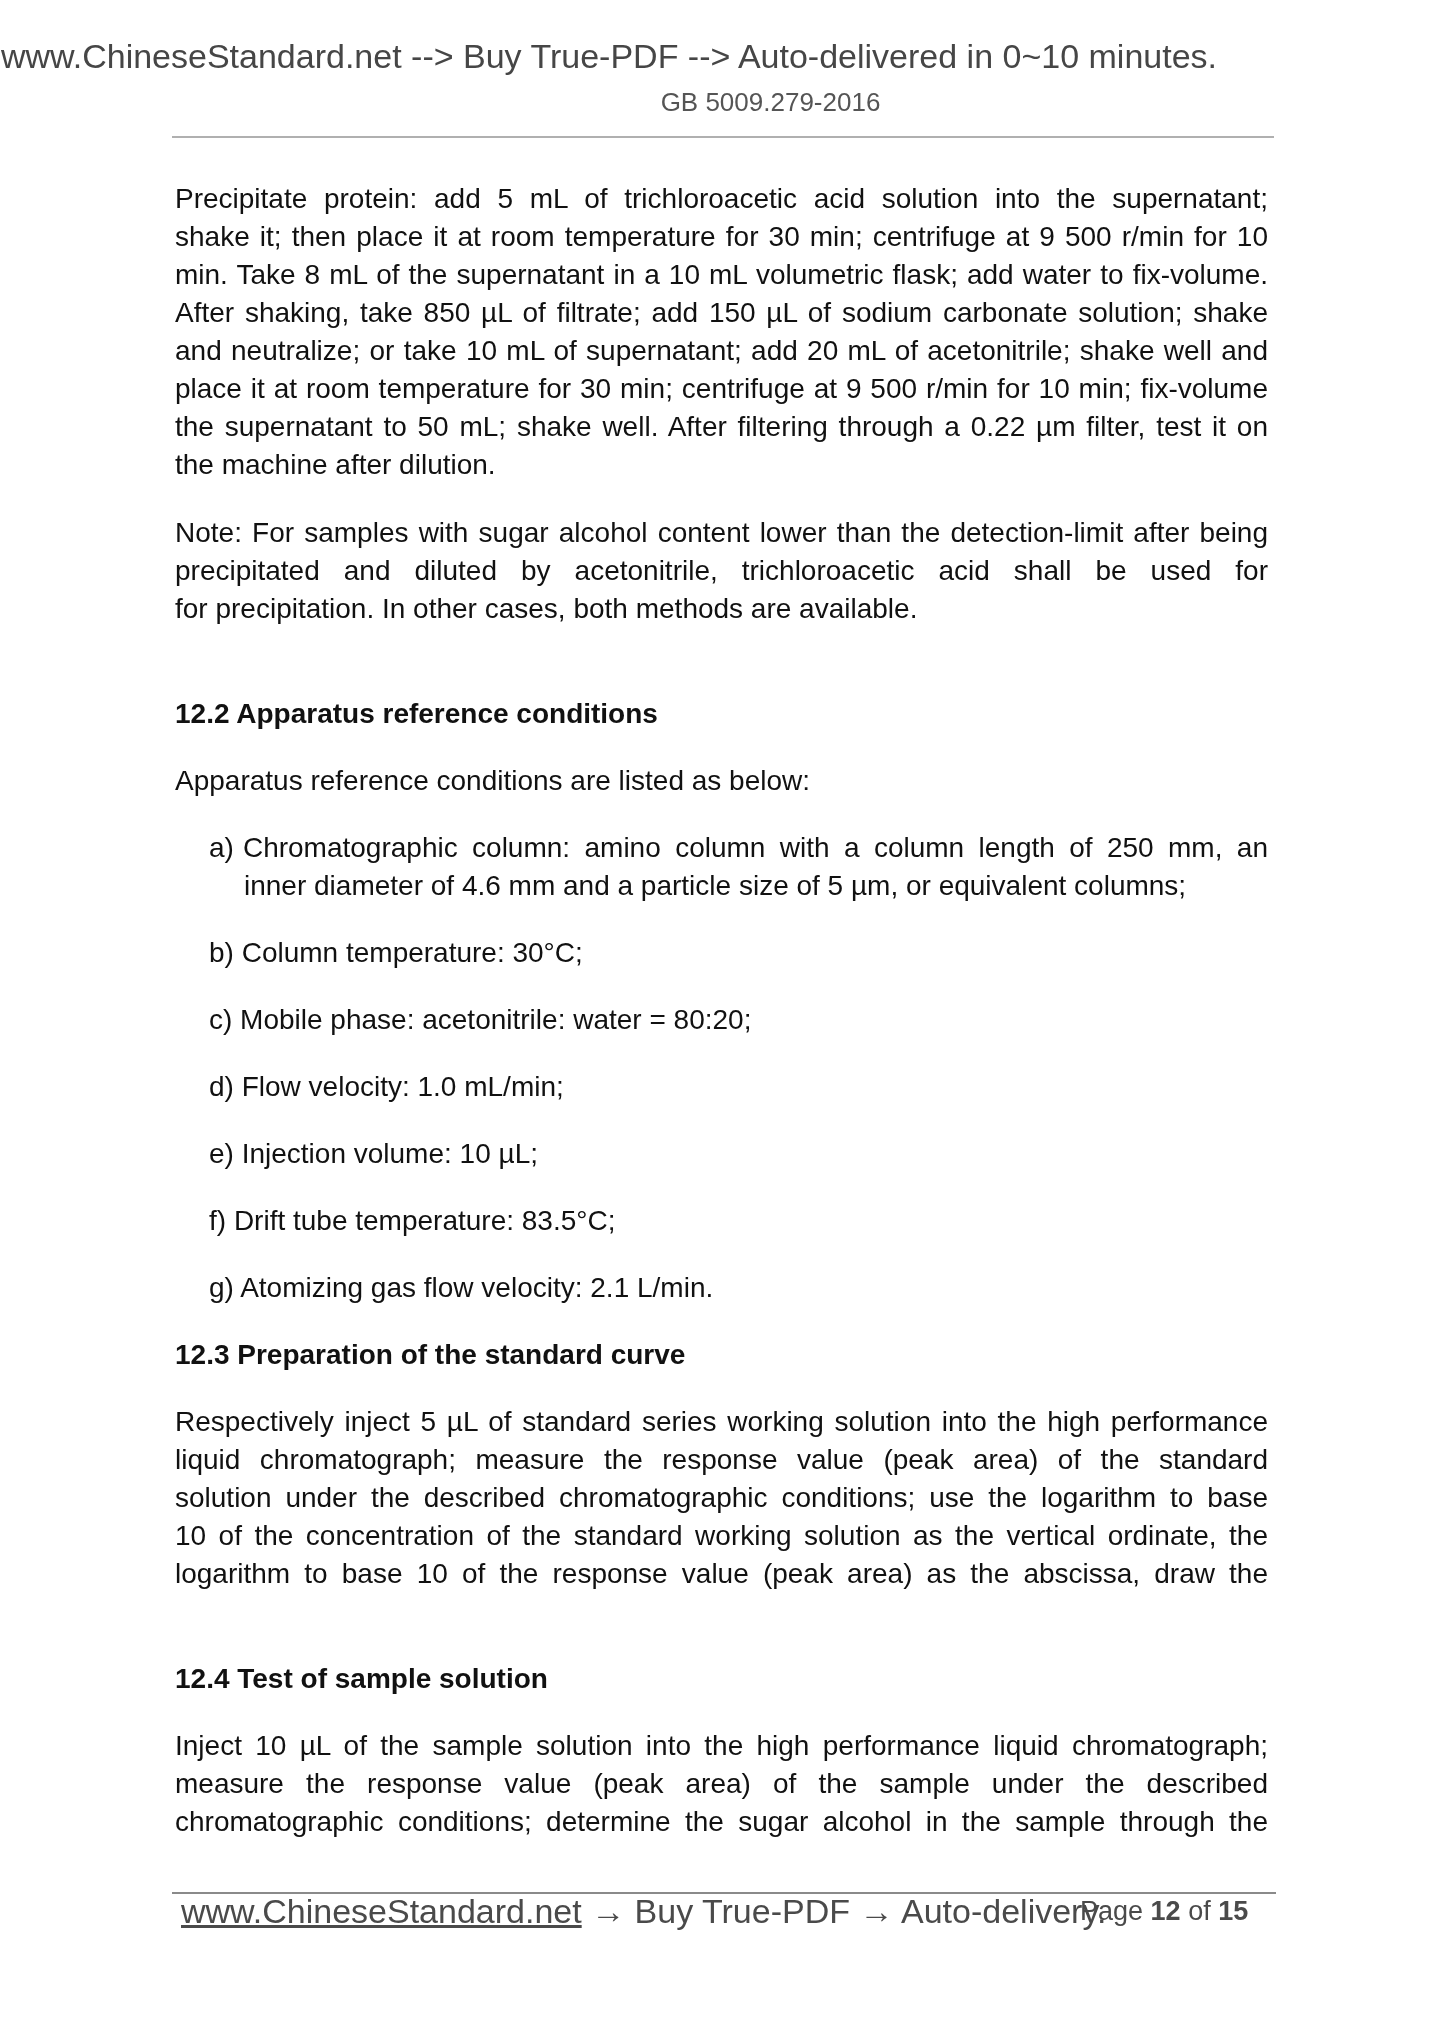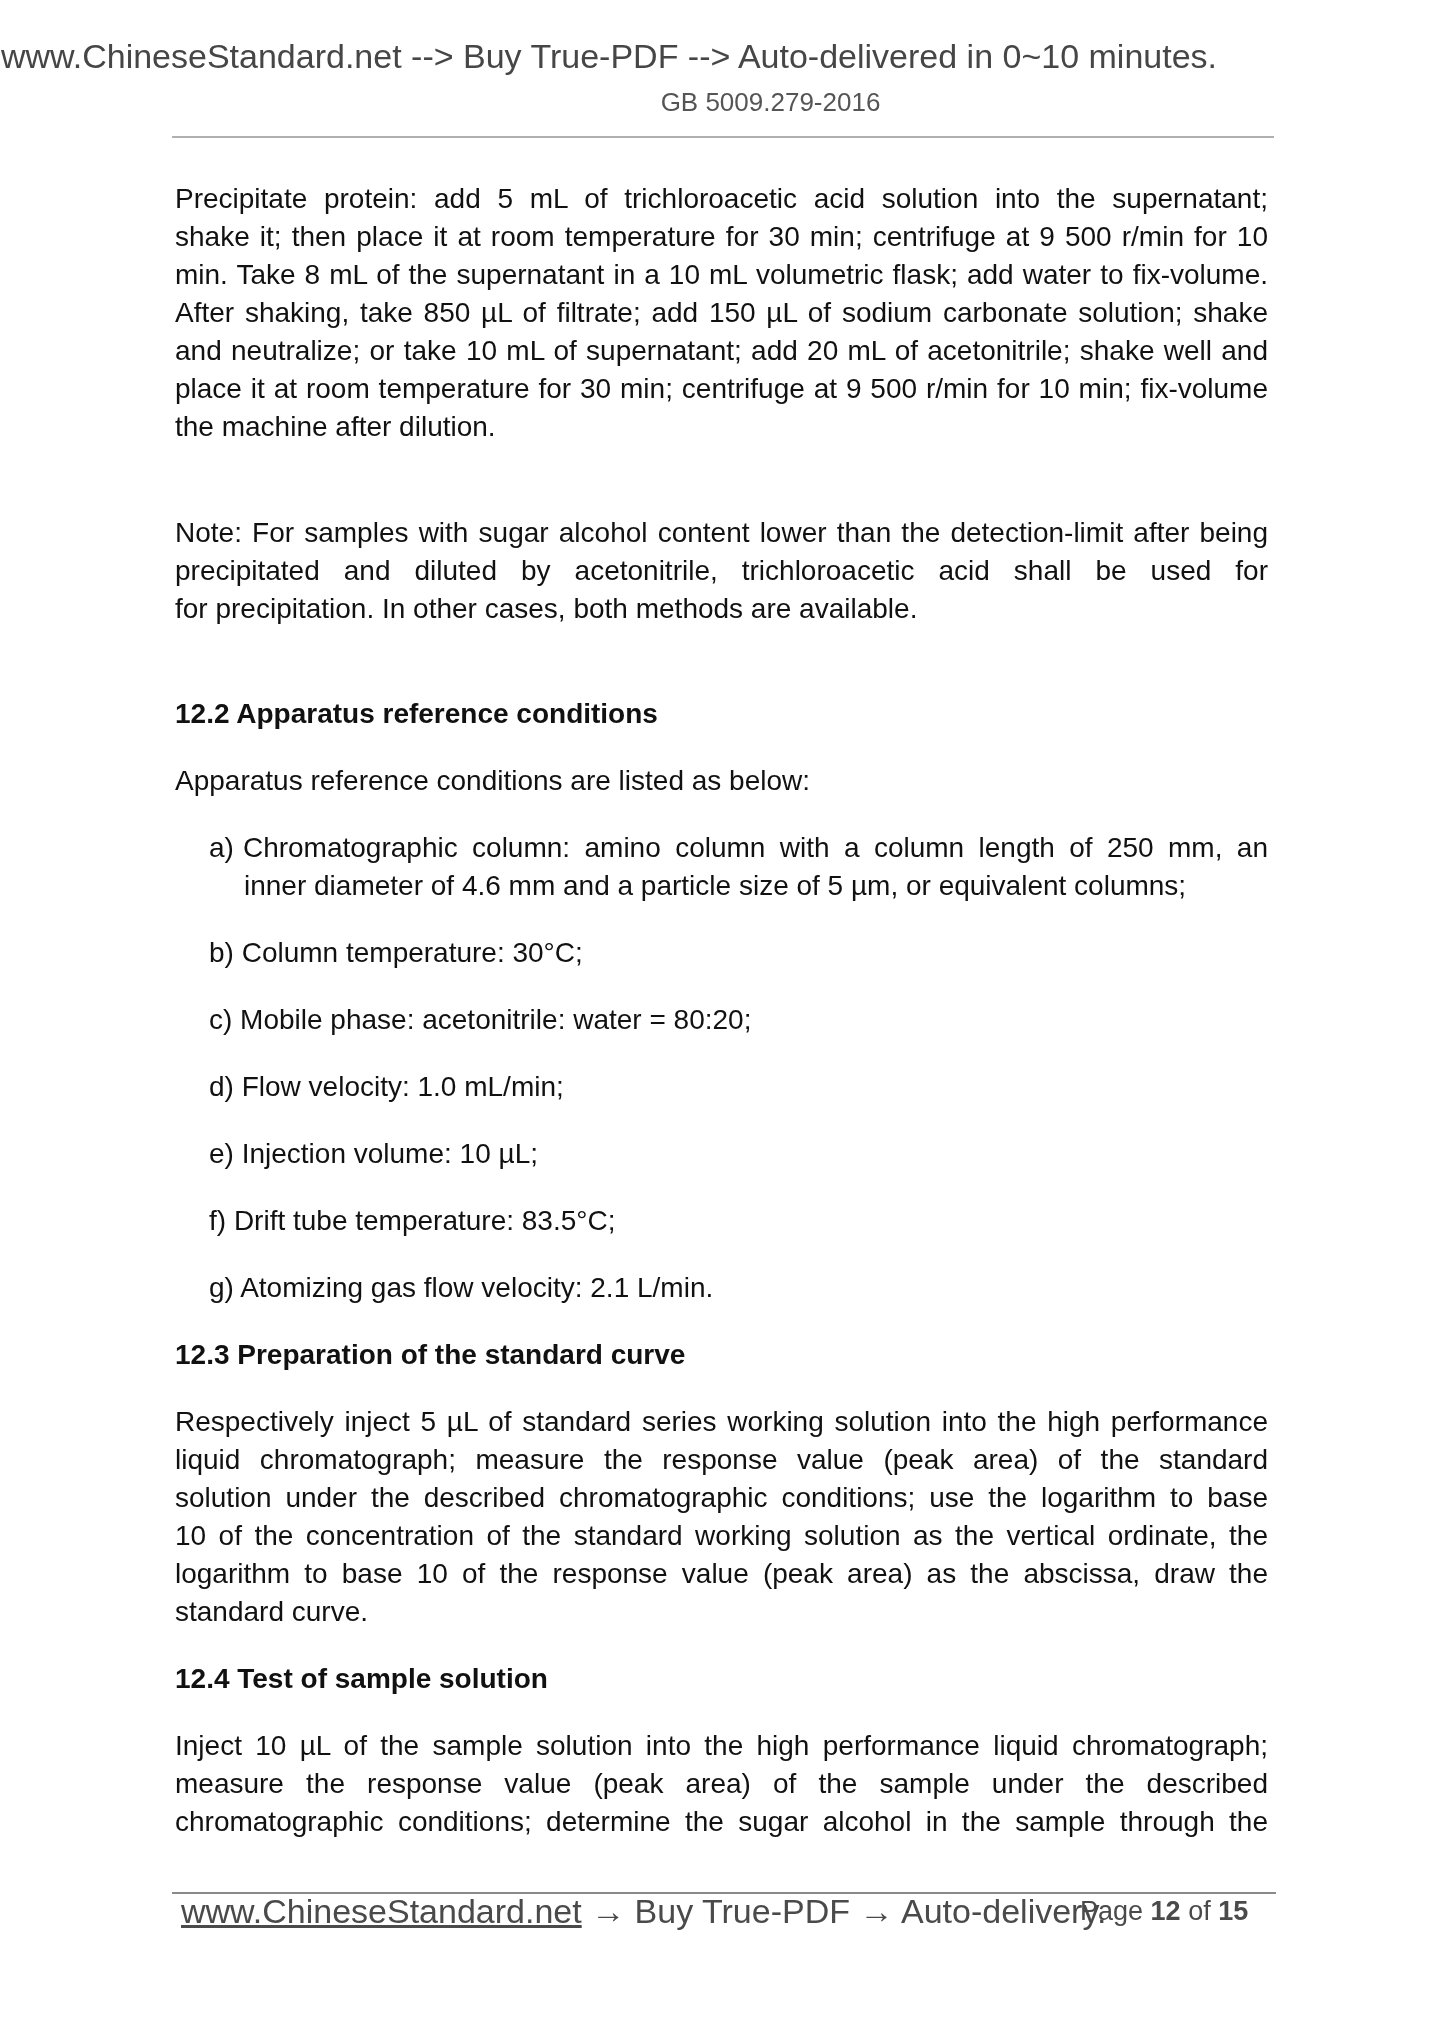--- a/index.html
+++ b/index.html
@@ -31,20 +31,21 @@
 <div class="hdr2">GB 5009.279-2016</div>
 <div class="hrule"></div>
 
 <div class="blk" style="top:180px">
   <div class="ln j">Precipitate protein: add 5 mL of trichloroacetic acid solution into the supernatant;</div>
   <div class="ln j">shake it; then place it at room temperature for 30 min; centrifuge at 9 500 r/min for 10</div>
   <div class="ln j">min. Take 8 mL of the supernatant in a 10 mL volumetric flask; add water to fix-volume.</div>
   <div class="ln j">After shaking, take 850 µL of filtrate; add 150 µL of sodium carbonate solution; shake</div>
   <div class="ln j">and neutralize; or take 10 mL of supernatant; add 20 mL of acetonitrile; shake well and</div>
   <div class="ln j">place it at room temperature for 30 min; centrifuge at 9 500 r/min for 10 min; fix-volume</div>
+  <div class="ln j">the supernatant to 50 mL; shake well. After filtering through a 0.22 µm filter, test it on</div>
   <div class="ln">the machine after dilution.</div>
 </div>
 
 <div class="blk" style="top:514px">
   <div class="ln j">Note: For samples with sugar alcohol content lower than the detection-limit after being</div>
   <div class="ln j">precipitated and diluted by acetonitrile, trichloroacetic acid shall be used for</div>
   <div class="ln">for precipitation. In other cases, both methods are available.</div>
 </div>
 
 <div class="blk h" style="top:695px">
@@ -81,21 +82,20 @@
 <div class="blk h" style="top:1336px">
   <div class="ln">12.3 Preparation of the standard curve</div>
 </div>
 
 <div class="blk" style="top:1403px">
   <div class="ln j">Respectively inject 5 µL of standard series working solution into the high performance</div>
   <div class="ln j">liquid chromatograph; measure the response value (peak area) of the standard</div>
   <div class="ln j">solution under the described chromatographic conditions; use the logarithm to base</div>
   <div class="ln j">10 of the concentration of the standard working solution as the vertical ordinate, the</div>
   <div class="ln j">logarithm to base 10 of the response value (peak area) as the abscissa, draw the</div>
-  <div class="ln">standard curve.</div>
 </div>
 
 <div class="blk h" style="top:1660px">
   <div class="ln">12.4 Test of sample solution</div>
 </div>
 
 <div class="blk" style="top:1727px">
   <div class="ln j">Inject 10 µL of the sample solution into the high performance liquid chromatograph;</div>
   <div class="ln j">measure the response value (peak area) of the sample under the described</div>
   <div class="ln j">chromatographic conditions; determine the sugar alcohol in the sample through the</div>

